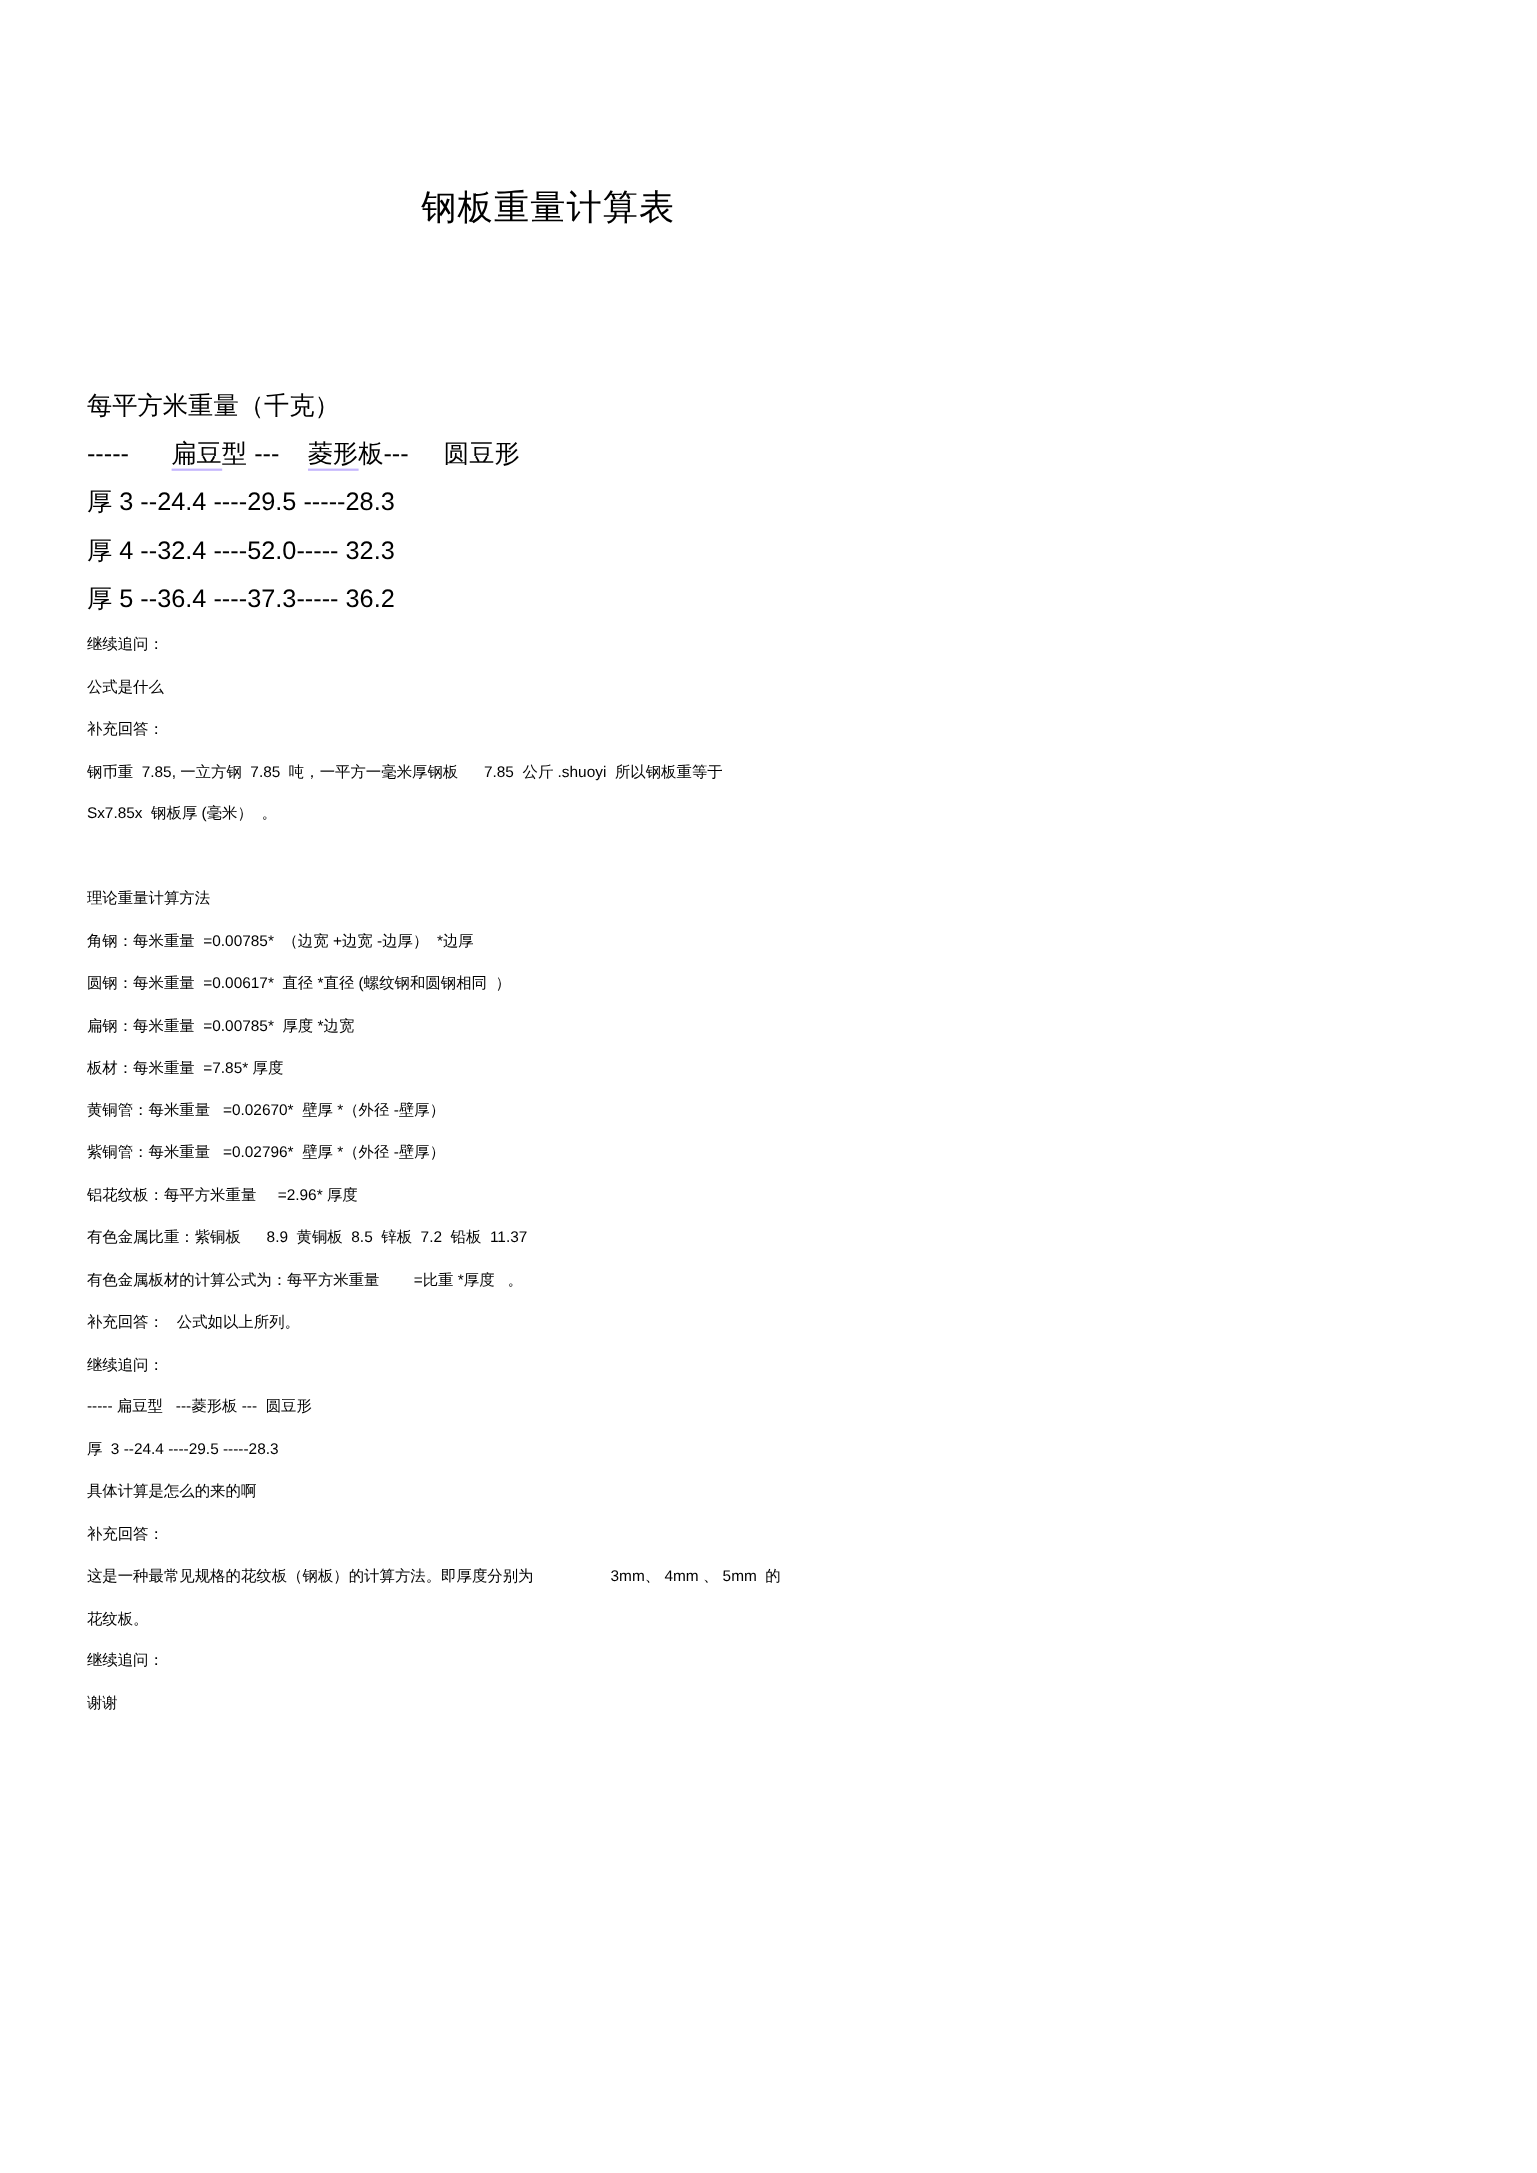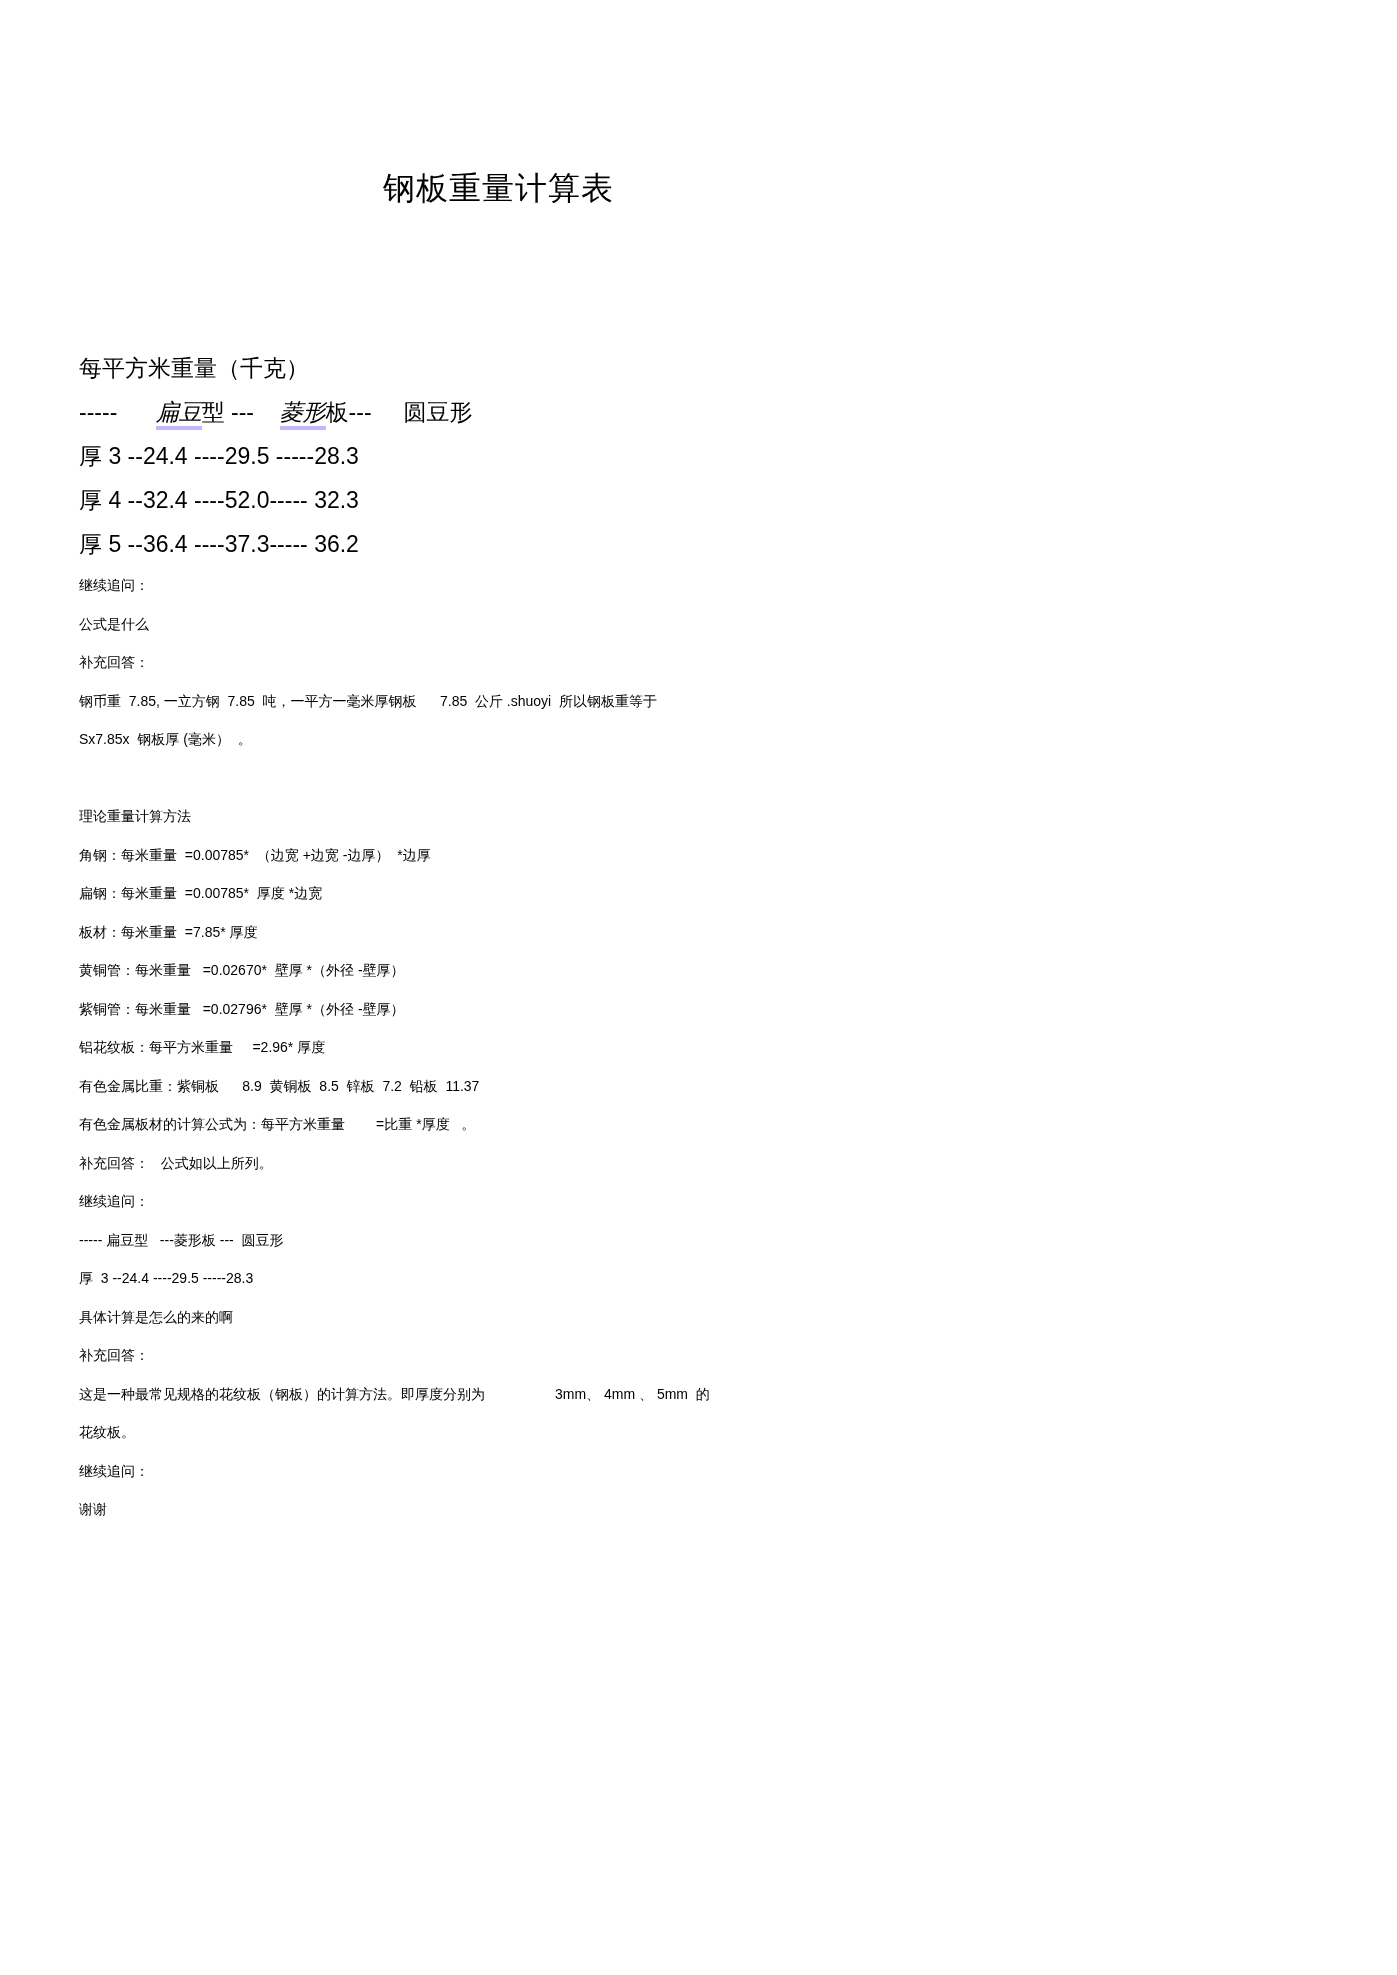--- a/index.html
+++ b/index.html
@@ -31,23 +31,22 @@
   .line { white-space:pre; }
   .line.large {
     font-size:23px;
     line-height:44px;
   }
   .line.body {
     font-size:14px;
     line-height:38.5px;
   }
   .u-term {
-    border-bottom:4px solid #c4b5fd;
+    border-bottom:2px solid #c4b5fd;
     padding-bottom:1px;
-    font-style:italic;
   }
 </style>
 </head>
 <body>
 
 <div class="page">
   <div class="doc-title">钢板重量计算表</div>
   <div class="content block-a" id="doc-body">
       <div class="line large"><span>每平方米重量（千克）</span></div>
       <div class="line large"><span>-----      </span><span class="u-term">扁豆</span><span>型 ---    </span><span class="u-term">菱形</span><span>板---     圆豆形</span></div>
@@ -55,20 +54,21 @@
       <div class="line large"><span>厚 4 --32.4 ----52.0----- 32.3</span></div>
       <div class="line large"><span>厚 5 --36.4 ----37.3----- 36.2</span></div>
       <div class="line body"><span>继续追问：</span></div>
       <div class="line body"><span>公式是什么</span></div>
       <div class="line body"><span>补充回答：</span></div>
       <div class="line body"><span>钢币重  7.85, 一立方钢  7.85  吨，一平方一毫米厚钢板      7.85  公斤 .shuoyi  所以钢板重等于</span></div>
       <div class="line body"><span>Sx7.85x  钢板厚 (毫米）  。</span></div>
       <div class="line body">&nbsp;</div>
       <div class="line body"><span>理论重量计算方法</span></div>
       <div class="line body"><span>角钢：每米重量  =0.00785*  （边宽 +边宽 -边厚）  *边厚</span></div>
+      <div class="line body"><span>圆钢：每米重量  =0.00617*  直径 *直径 (螺纹钢和圆钢相同  ）</span></div>
       <div class="line body"><span>扁钢：每米重量  =0.00785*  厚度 *边宽</span></div>
       <div class="line body"><span>板材：每米重量  =7.85* 厚度</span></div>
       <div class="line body"><span>黄铜管：每米重量   =0.02670*  壁厚 *（外径 -壁厚）</span></div>
       <div class="line body"><span>紫铜管：每米重量   =0.02796*  壁厚 *（外径 -壁厚）</span></div>
       <div class="line body"><span>铝花纹板：每平方米重量     =2.96* 厚度</span></div>
       <div class="line body"><span>有色金属比重：紫铜板      8.9  黄铜板  8.5  锌板  7.2  铅板  11.37</span></div>
       <div class="line body"><span>有色金属板材的计算公式为：每平方米重量        =比重 *厚度   。</span></div>
       <div class="line body"><span>补充回答：   公式如以上所列。</span></div>
       <div class="line body"><span>继续追问：</span></div>
       <div class="line body"><span>----- 扁豆型   ---菱形板 ---  圆豆形</span></div>

